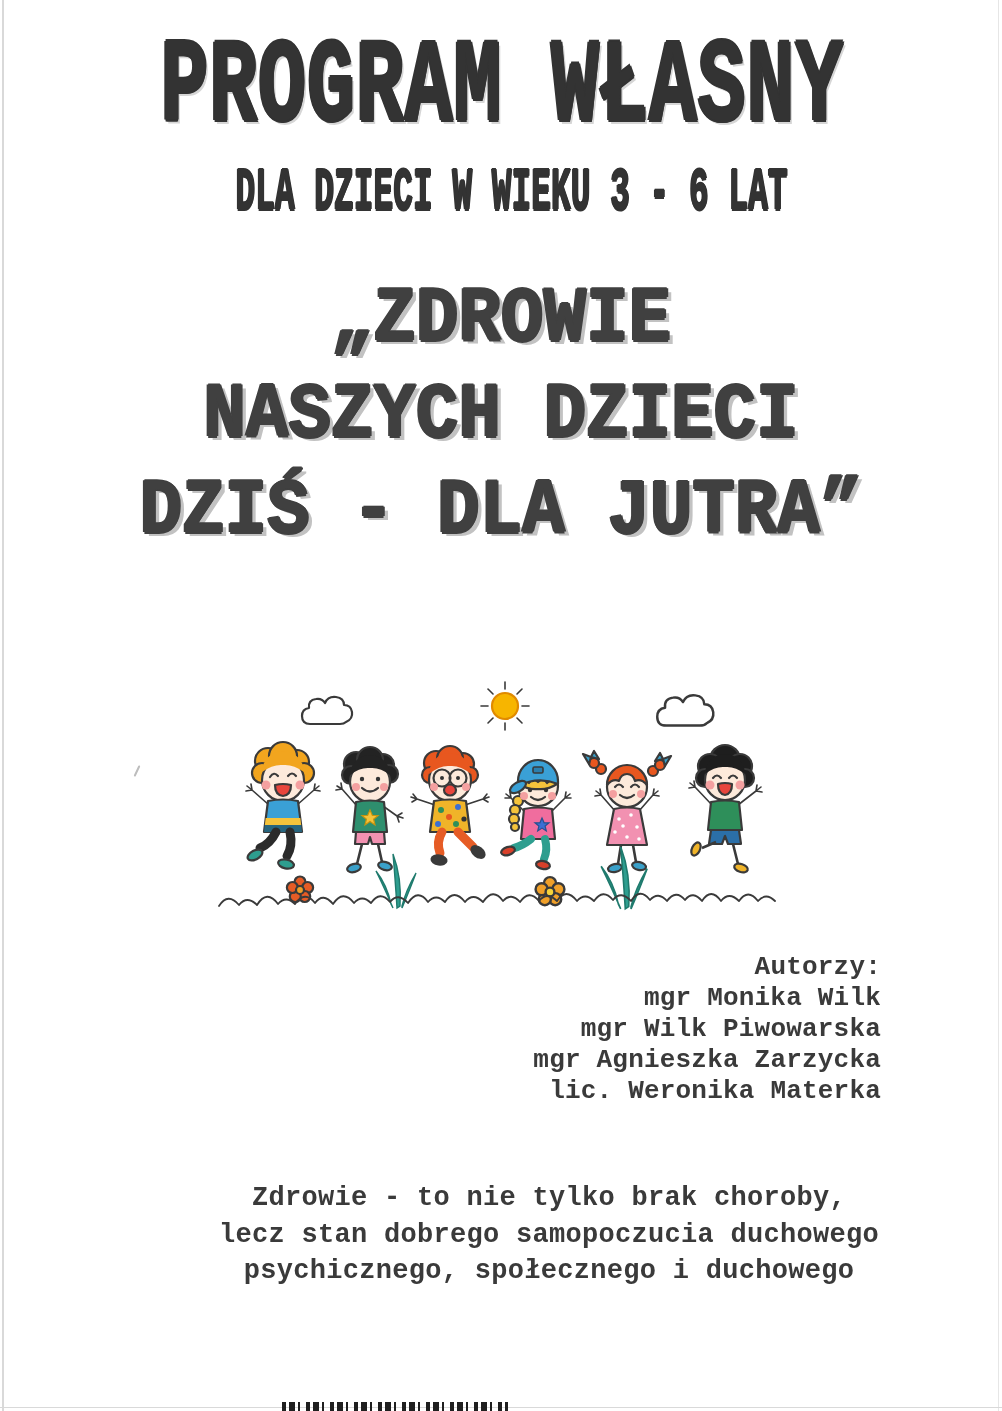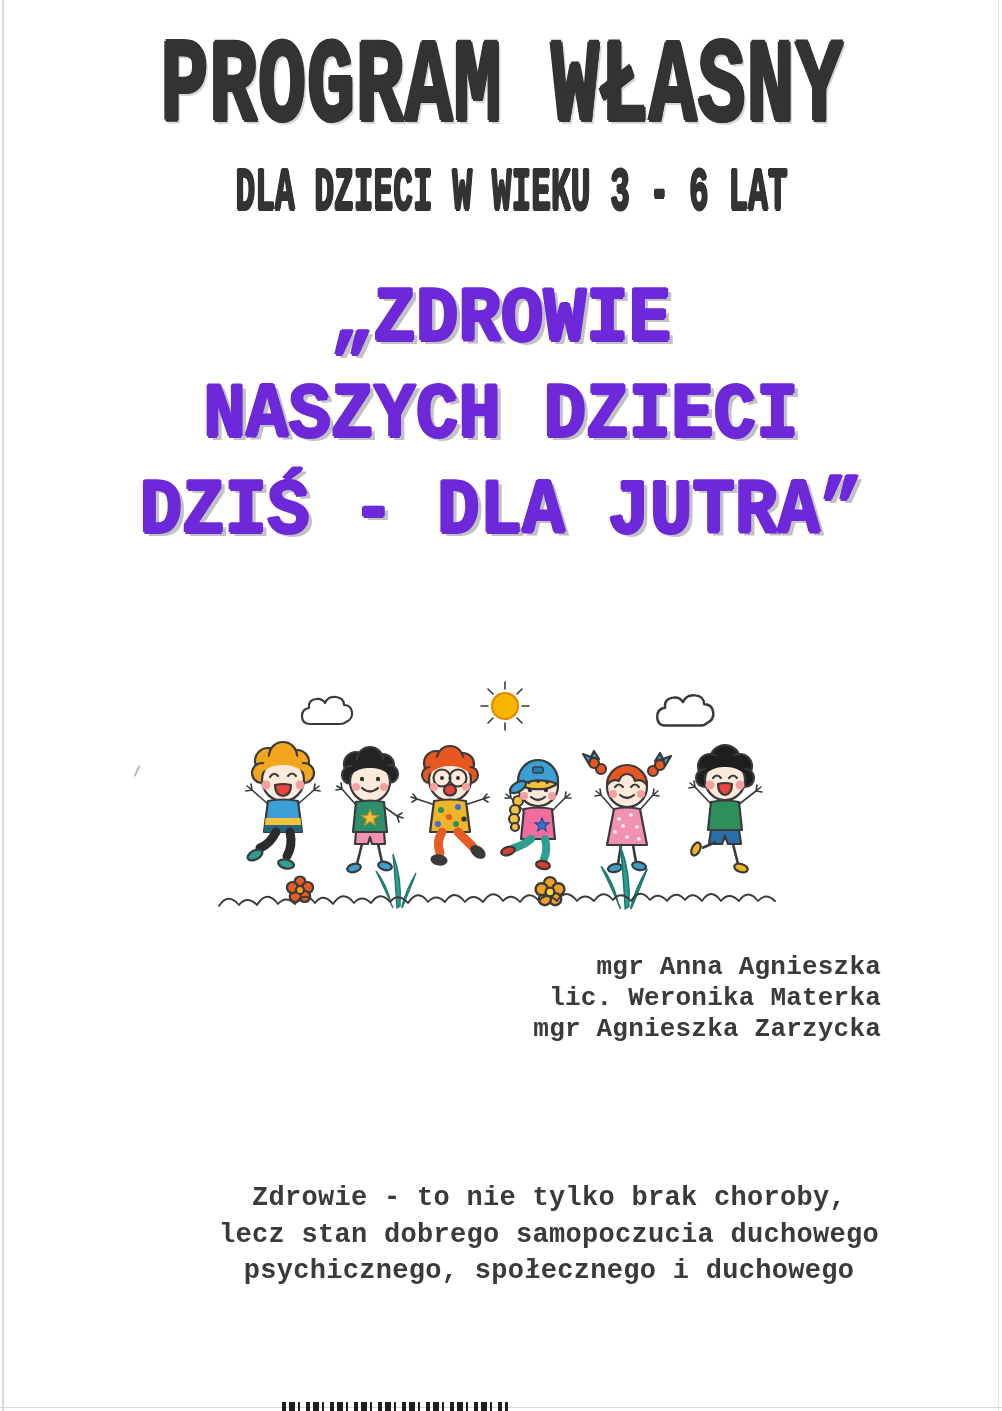--- a/index.html
+++ b/index.html
@@ -25,21 +25,21 @@
   }
   .doc-subtitle{
     position:absolute; top:162px; left:0; width:100%;
     text-align:center; font-size:62px; line-height:62px; font-weight:700;
     white-space:nowrap; transform:scale(0.53,1.0); transform-origin:50% 50%;
     color:#333333;
     text-shadow:1.5px 0 currentColor,-1.5px 0 currentColor,0 1.5px currentColor,0 -1.5px currentColor;
   }
   .program-name{
     position:absolute; top:272px; left:0; width:100%;
-    text-align:center; font-weight:700; color:#6d28d9;
+    text-align:center; font-weight:700; color:#404040;
   }
   .program-name .pline{
     font-size:77px; line-height:96px; white-space:nowrap;
     transform:scaleX(0.92); transform-origin:50% 50%;
     text-shadow:1.5px 0 currentColor,-1.5px 0 currentColor,0 1.5px currentColor,0 -1.5px currentColor,
                 5px 4px 0 #c2c2c2;
   }
   .illustration{position:absolute; left:205px; top:678px; width:585px; height:245px;}
   svg .o{stroke:#3a3a3a;stroke-width:2.2;stroke-linecap:round;stroke-linejoin:round;}
   svg .thin{stroke:#3a3a3a;stroke-width:1.6;stroke-linecap:round;}
@@ -280,23 +280,25 @@
       </g>
       <path fill="#ffffff" class="nf" stroke="#3a3a3a" stroke-width="1.8" stroke-linecap="round" stroke-linejoin="round" d="M14,228 q9,-14 20,-1 q8,-10 18,0 q10,-16 21,-1 q8,-9 17,0 q10,-14 20,-1 q8,-11 18,1
                q10,-15 21,-1 q8,-9 17,0 q9,-13 19,-1 q8,-10 18,1 q10,-15 20,-1 q8,-9 17,0
                q9,-14 20,0 q8,-10 18,0 q10,-15 20,-1 q8,-9 17,1 q9,-13 19,-1 q8,-10 18,0
                q9,-14 20,0 q8,-9 17,0 q9,-13 19,-1 q8,-10 18,1 q9,-14 19,-1 q8,-9 17,1
                q9,-12 18,-1 q8,-10 17,1 q9,-14 19,0 q8,-10 18,0 q9,-13 19,0 q8,-9 17,0"></path>
     </svg>
   </div>
 
   <div class="authors">
-    <div>mgr Anna Agnieszka</div>
+    <div>Autorzy:</div>
+    <div>mgr Monika Wilk</div>
+    <div>mgr Wilk Piwowarska</div>
+    <div>mgr Agnieszka Zarzycka</div>
     <div>lic. Weronika Materka</div>
-    <div>mgr Agnieszka Zarzycka</div>
   </div>
 
   <div class="quote">
     <div>Zdrowie - to nie tylko brak choroby,</div>
     <div>lecz stan dobrego samopoczucia duchowego</div>
     <div>psychicznego, społecznego i duchowego</div>
   </div>
 
   <div class="cutoff-strip"></div>
 </div>

